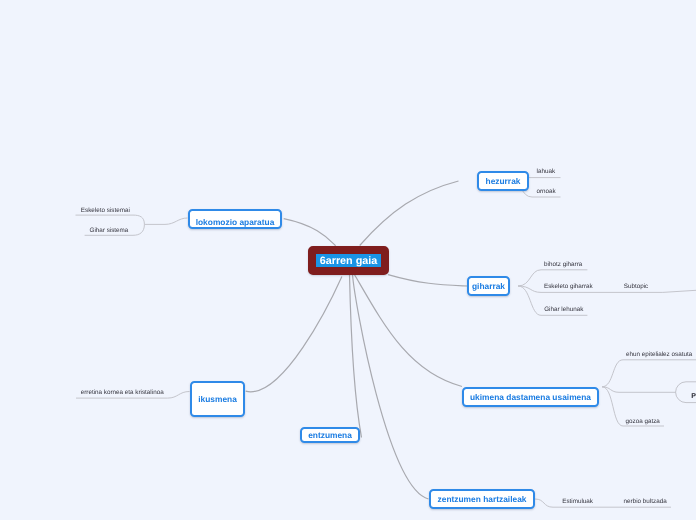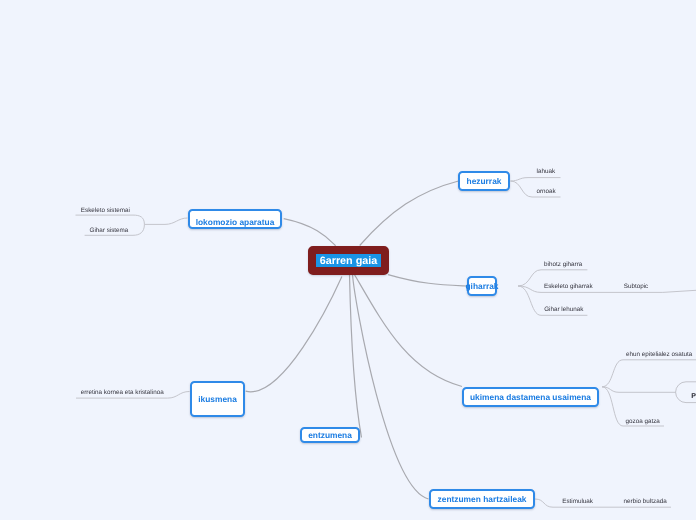--- a/index.html
+++ b/index.html
@@ -71,29 +71,29 @@
     <path d="M 619 507.2 L 671 507.2"></path>
   </g>
 
   <path d="M 700 381.8 L 686 381.8 A 10.4 10.4 0 0 0 686 402.6 L 700 402.6" stroke="#c3c4cb"></path>
 </svg>
 
 <div class="node root" style="left:308px;top:246px;width:81px;height:29px;">
   <span>6arren gaia</span>
 </div>
 
-<div class="node main" style="left:458px;top:171px;width:52px;height:20px;">
+<div class="node main" style="left:477px;top:171px;width:52px;height:20px;">
   <span>hezurrak</span>
 </div>
 
 <div class="node main" style="left:188px;top:209px;width:94px;height:20px;align-items:flex-end;">
   <span>lokomozio aparatua</span>
 </div>
 
-<div class="node main" style="left:467px;top:276px;width:30px;height:20px;">
+<div class="node main" style="left:467px;top:276px;width:43px;height:20px;">
   <span>giharrak</span>
 </div>
 
 <div class="node main" style="left:462px;top:387px;width:137px;height:20px;">
   <span>ukimena dastamena usaimena</span>
 </div>
 
 <div class="node main" style="left:190px;top:381px;width:55px;height:36px;">
   <span>ikusmena</span>
 </div>

